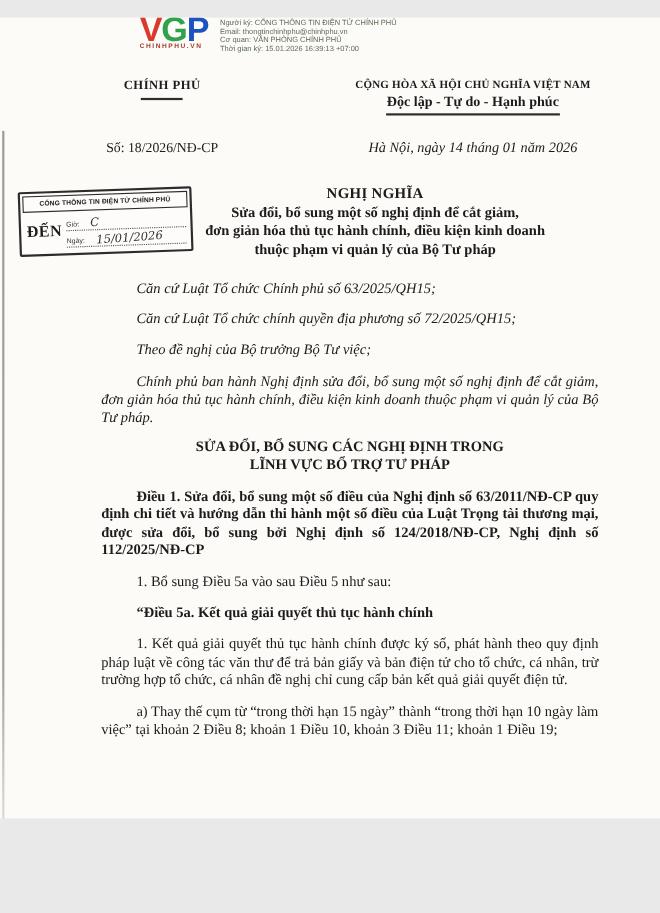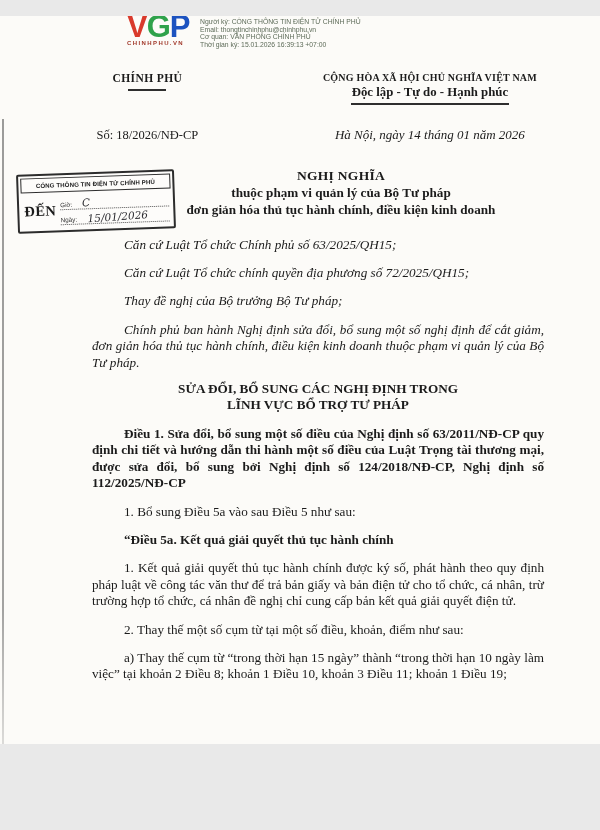--- a/index.html
+++ b/index.html
@@ -137,36 +137,36 @@
         <div class="stamp-field">
           <span class="flabel">Ngày:</span>
           <span class="hand">15/01/2026</span>
         </div>
       </div>
     </div>
   </div>
 
   <div class="doc-title">
     <div class="doc-type">NGHỊ NGHĨA</div>
+    <div class="title-line">Sửa đổi, bổ sung một số nghị định để cắt giảm,</div>
+    <div class="title-line">đơn giản hóa thủ tục hành chính, điều kiện kinh doanh</div>
     <div class="title-line">thuộc phạm vi quản lý của Bộ Tư pháp</div>
-    <div class="title-line">đơn giản hóa thủ tục hành chính, điều kiện kinh doanh</div>
   </div>
 
   <div class="content">
     <p class="para italic">Căn cứ Luật Tổ chức Chính phủ số 63/2025/QH15;</p>
     <p class="para italic">Căn cứ Luật Tổ chức chính quyền địa phương số 72/2025/QH15;</p>
-    <p class="para italic">Thay đề nghị của Bộ trưởng Bộ Tư pháp;</p>
+    <p class="para italic">Theo đề nghị của Bộ trưởng Bộ Tư việc;</p>
     <p class="para italic">Chính phủ ban hành Nghị định sửa đổi, bổ sung một số nghị định để cắt giảm, đơn giản hóa thủ tục hành chính, điều kiện kinh doanh thuộc phạm vi quản lý của Bộ Tư pháp.</p>
 
     <div class="chapter">
       <div>SỬA ĐỔI, BỔ SUNG CÁC NGHỊ ĐỊNH TRONG</div>
       <div>LĨNH VỰC BỔ TRỢ TƯ PHÁP</div>
     </div>
 
     <p class="para bold">Điều 1. Sửa đổi, bổ sung một số điều của Nghị định số 63/2011/NĐ-CP quy định chi tiết và hướng dẫn thi hành một số điều của Luật Trọng tài thương mại, được sửa đổi, bổ sung bởi Nghị định số 124/2018/NĐ-CP, Nghị định số 112/2025/NĐ-CP</p>
     <p class="para">1. Bổ sung Điều 5a vào sau Điều 5 như sau:</p>
     <p class="para bold">“Điều 5a. Kết quả giải quyết thủ tục hành chính</p>
     <p class="para">1. Kết quả giải quyết thủ tục hành chính được ký số, phát hành theo quy định pháp luật về công tác văn thư để trả bản giấy và bản điện tử cho tổ chức, cá nhân, trừ trường hợp tổ chức, cá nhân đề nghị chỉ cung cấp bản kết quả giải quyết điện tử.</p>
-    <p class="para">2. Thay thế một số cụm từ tại một số điều, khoản, điểm như sau:</p>
     <p class="para">a) Thay thế cụm từ “trong thời hạn 15 ngày” thành “trong thời hạn 10 ngày làm việc” tại khoản 2 Điều 8; khoản 1 Điều 10, khoản 3 Điều 11; khoản 1 Điều 19;</p>
   </div>
 
 </div>
 
 </body></html>

